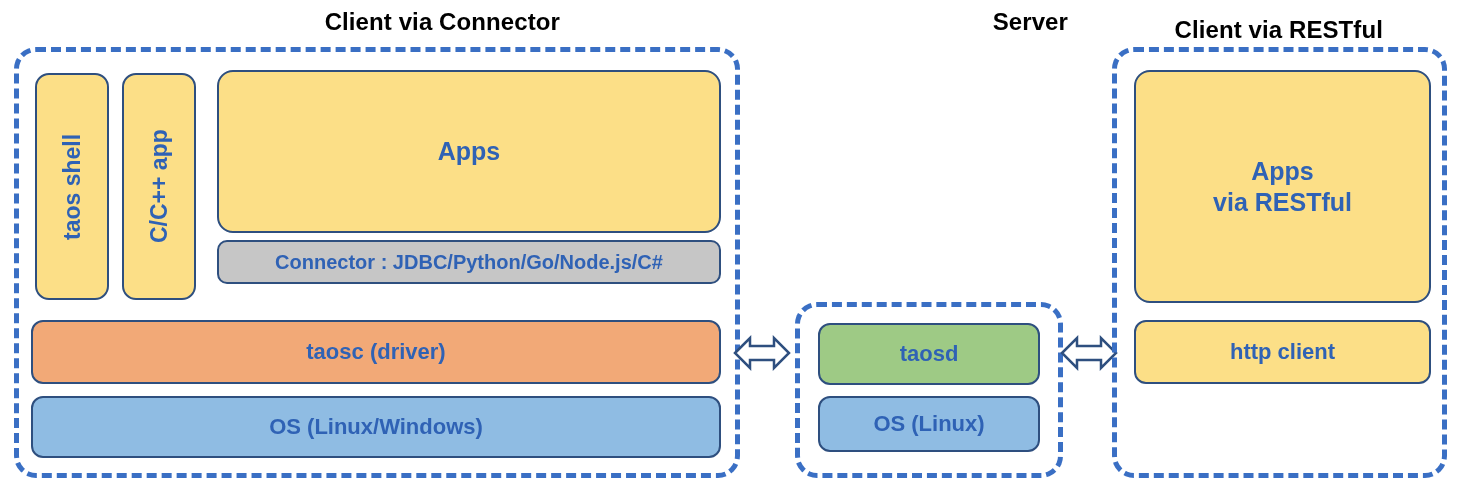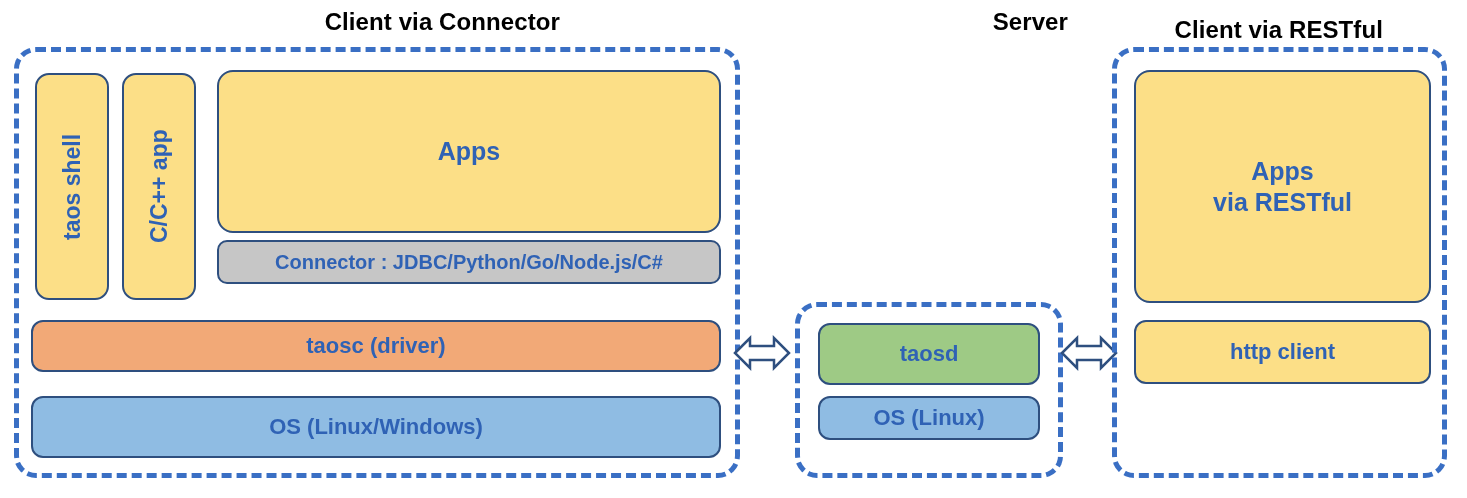--- a/index.html
+++ b/index.html
@@ -72,37 +72,37 @@
   <div class="dashed-panel" style="left:14px; top:47px; width:726px; height:431px;"></div>
 
   <div class="box yellow vert" style="left:35px; top:73px; width:74px; height:227px; font-size:23px;">taos shell</div>
 
   <div class="box yellow vert" style="left:122px; top:73px; width:74px; height:227px; font-size:23px;">C/C++ app</div>
 
   <div class="box yellow" style="left:217px; top:70px; width:504px; height:163px; font-size:25px; border-radius:16px;">Apps</div>
 
   <div class="box gray" style="left:217px; top:240px; width:504px; height:44px; font-size:20px;">Connector : JDBC/Python/Go/Node.js/C#</div>
 
-  <div class="box orange" style="left:31px; top:320px; width:690px; height:52px;">taosc (driver)</div>
+  <div class="box orange" style="left:31px; top:320px; width:690px; height:64px;">taosc (driver)</div>
 
   <div class="box blue" style="left:31px; top:396px; width:690px; height:62px;">OS (Linux/Windows)</div>
 
   <div class="arrow" style="left:733px; top:331px; width:58px; height:44px;">
     <svg width="58" height="44" viewBox="0 0 58 44">
       <polygon points="2,22 17,7 17,15 41,15 41,7 56,22 41,37 41,29 17,29 17,37" fill="#ffffff" stroke="#2e4f7f" stroke-width="2.5" stroke-linejoin="miter"></polygon>
     </svg>
   </div>
 
   <div class="panel-title" style="left:790px; top:8px; width:278px;">Server</div>
 
   <div class="dashed-panel" style="left:795px; top:302px; width:268px; height:176px;"></div>
 
   <div class="box green" style="left:818px; top:323px; width:222px; height:62px;text-align:center;">taosd</div>
 
-  <div class="box blue" style="left:818px; top:396px; width:222px; height:44px;">OS (Linux)</div>
+  <div class="box blue" style="left:818px; top:396px; width:222px; height:56px;">OS (Linux)</div>
 
   <div class="arrow" style="left:1060px; top:331px; width:58px; height:44px;">
     <svg width="58" height="44" viewBox="0 0 58 44">
       <polygon points="2,22 17,7 17,15 41,15 41,7 56,22 41,37 41,29 17,29 17,37" fill="#ffffff" stroke="#2e4f7f" stroke-width="2.5" stroke-linejoin="miter"></polygon>
     </svg>
   </div>
 
   <div class="panel-title" style="left:1048px; top:8px; width:335px;margin-top:8px;">Client via RESTful</div>
 
   <div class="dashed-panel" style="left:1112px; top:47px; width:335px; height:431px;"></div>

